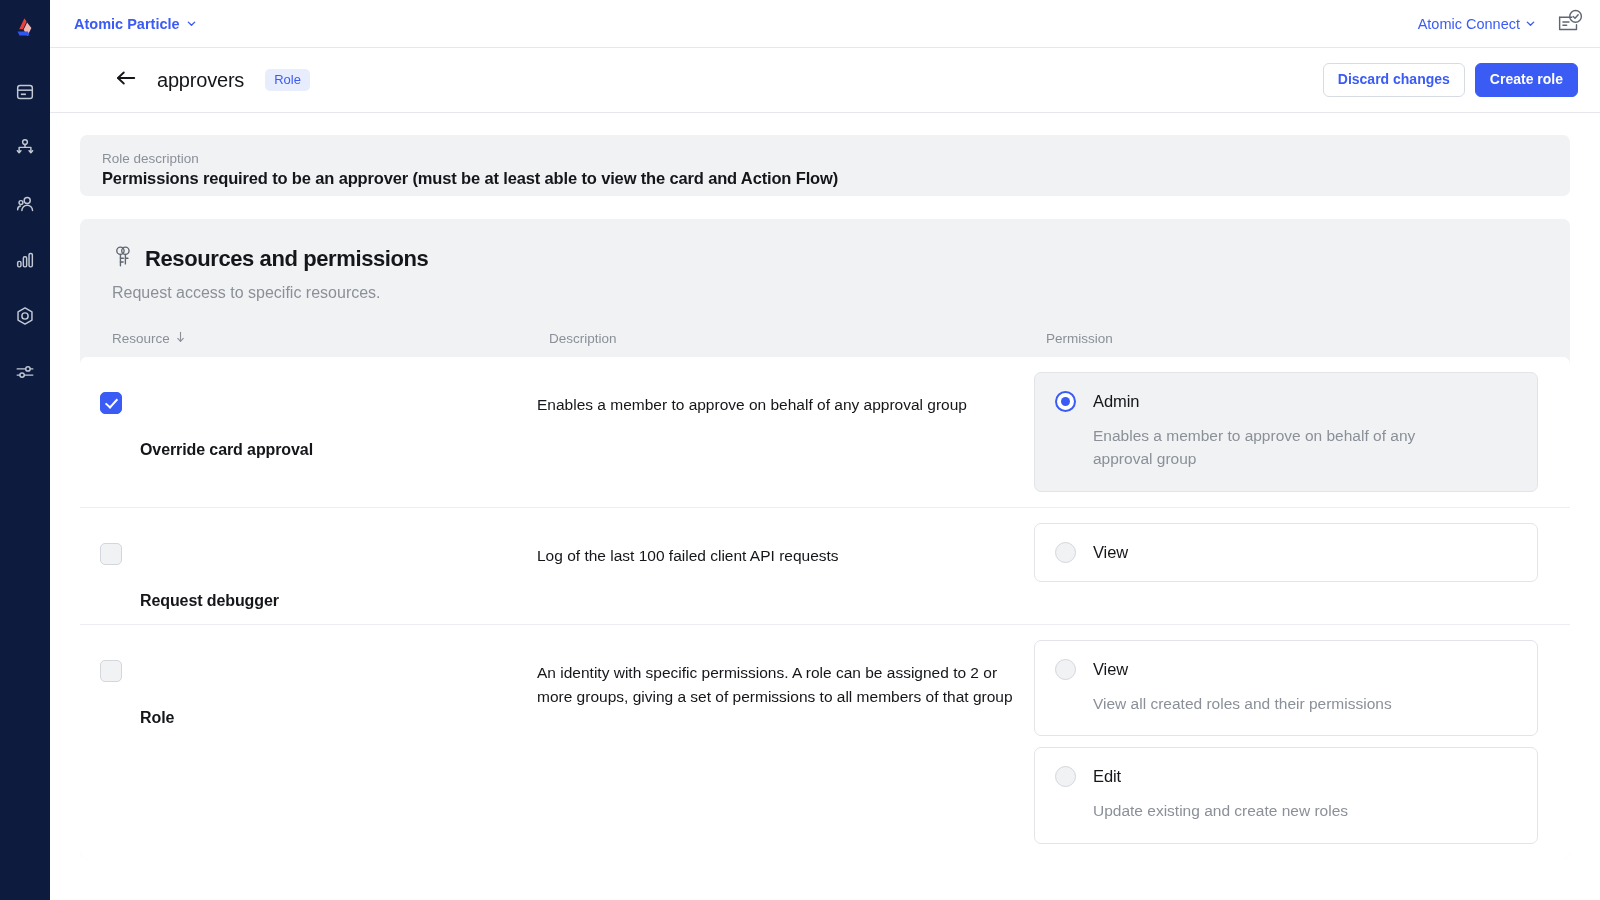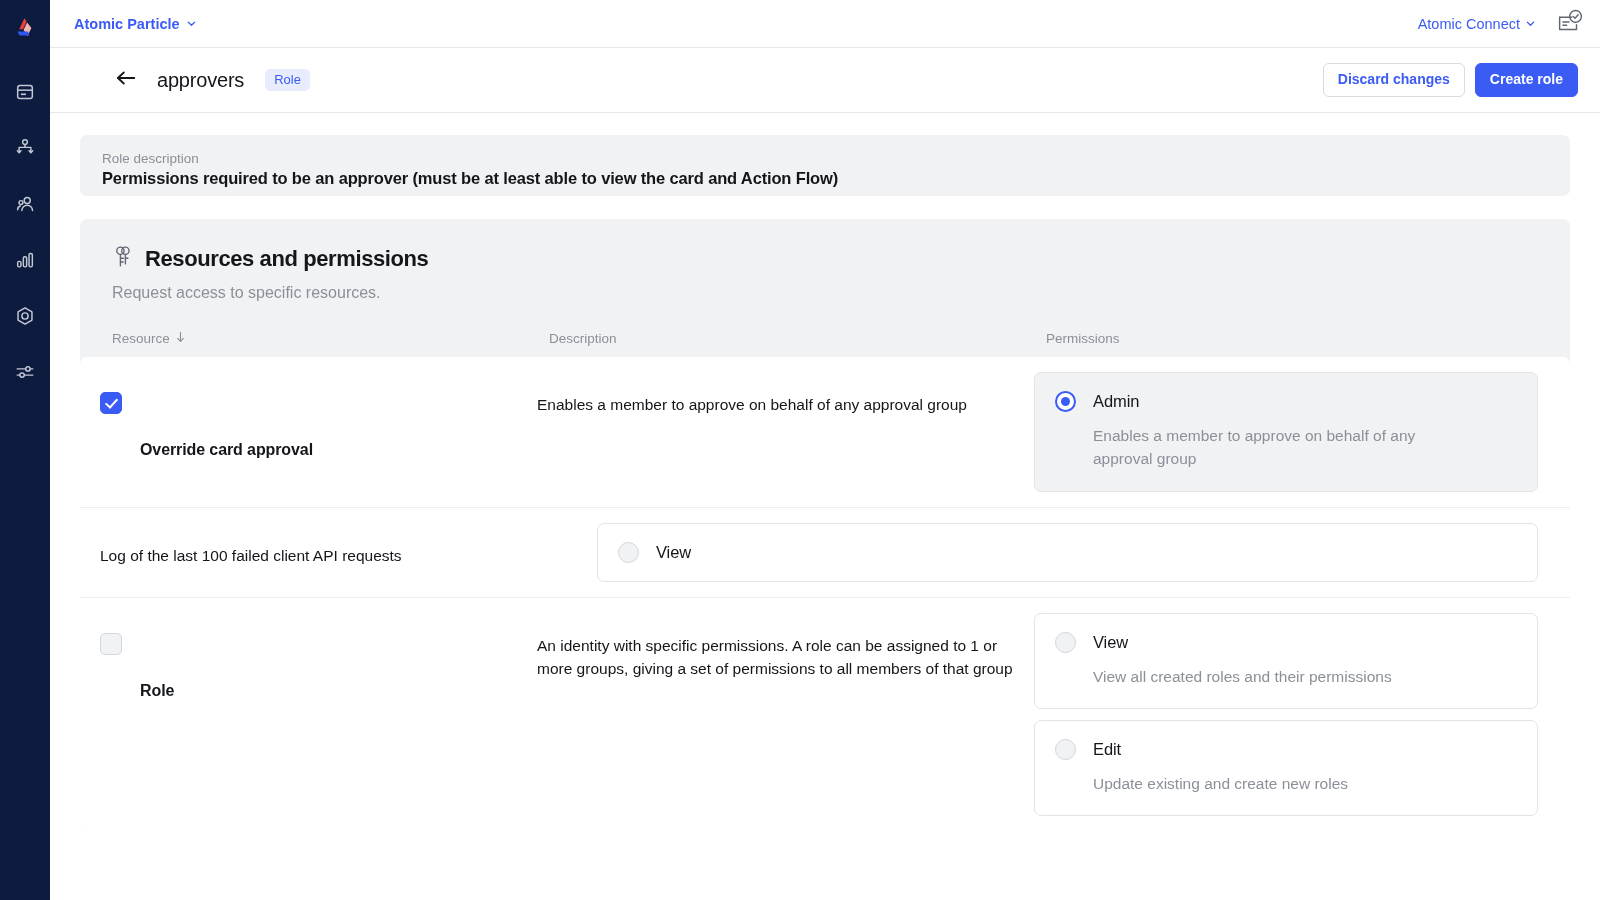--- a/index.html
+++ b/index.html
@@ -470,57 +470,61 @@
           <div class="th-resource">
             <span>Resource</span>
             <span>
               <svg width="11" height="12" viewBox="0 0 12 13" fill="none" stroke="#8b9098" stroke-width="1.2" stroke-linecap="round" stroke-linejoin="round">
                   <line x1="6" y1="1.5" x2="6" y2="11"></line>
                   <path d="M3 8 L6 11.2 L9 8"></path>
                 </svg>
             </span>
           </div>
           <div class="th-desc">Description</div>
-          <div class="th-perm">Permissions</div>
+          <div class="th-perm">Permission</div>
         </div>
 
         <div class="rows" id="rows">
             <div class="row">
               <div class="cell-resource">
                 <div class="checkbox checked"></div>
                 <div class="res-name">Override card approval</div>
               </div>
               <div class="cell-desc">Enables a member to approve on behalf of any approval group</div>
               <div class="cell-perm">
                 <div class="perm-card selected">
                   <div class="perm-top">
                     <span class="radio selected"></span>
                     <span class="perm-label">Admin</span>
                   </div>
                   <div class="perm-desc">Enables a member to approve on behalf of any approval group</div>
                 </div>
               </div>
             </div>
             <div class="row">
+              <div class="cell-resource">
+                <div class="checkbox"></div>
+                <div class="res-name">Request debugger</div>
+              </div>
               <div class="cell-desc">Log of the last 100 failed client API requests</div>
               <div class="cell-perm">
                 <div class="perm-card compact">
                   <div class="perm-top">
                     <span class="radio"></span>
                     <span class="perm-label">View</span>
                   </div>
                 </div>
               </div>
             </div>
             <div class="row">
               <div class="cell-resource">
                 <div class="checkbox"></div>
                 <div class="res-name">Role</div>
               </div>
-              <div class="cell-desc">An identity with specific permissions. A role can be assigned to 1 or more groups, giving a set of permissions to all members of that group</div>
+              <div class="cell-desc">An identity with specific permissions. A role can be assigned to 2 or more groups, giving a set of permissions to all members of that group</div>
               <div class="cell-perm">
                 <div class="perm-card">
                   <div class="perm-top">
                     <span class="radio"></span>
                     <span class="perm-label">View</span>
                   </div>
                   <div class="perm-desc">View all created roles and their permissions</div>
                 </div>
                 <div class="perm-card">
                   <div class="perm-top">

